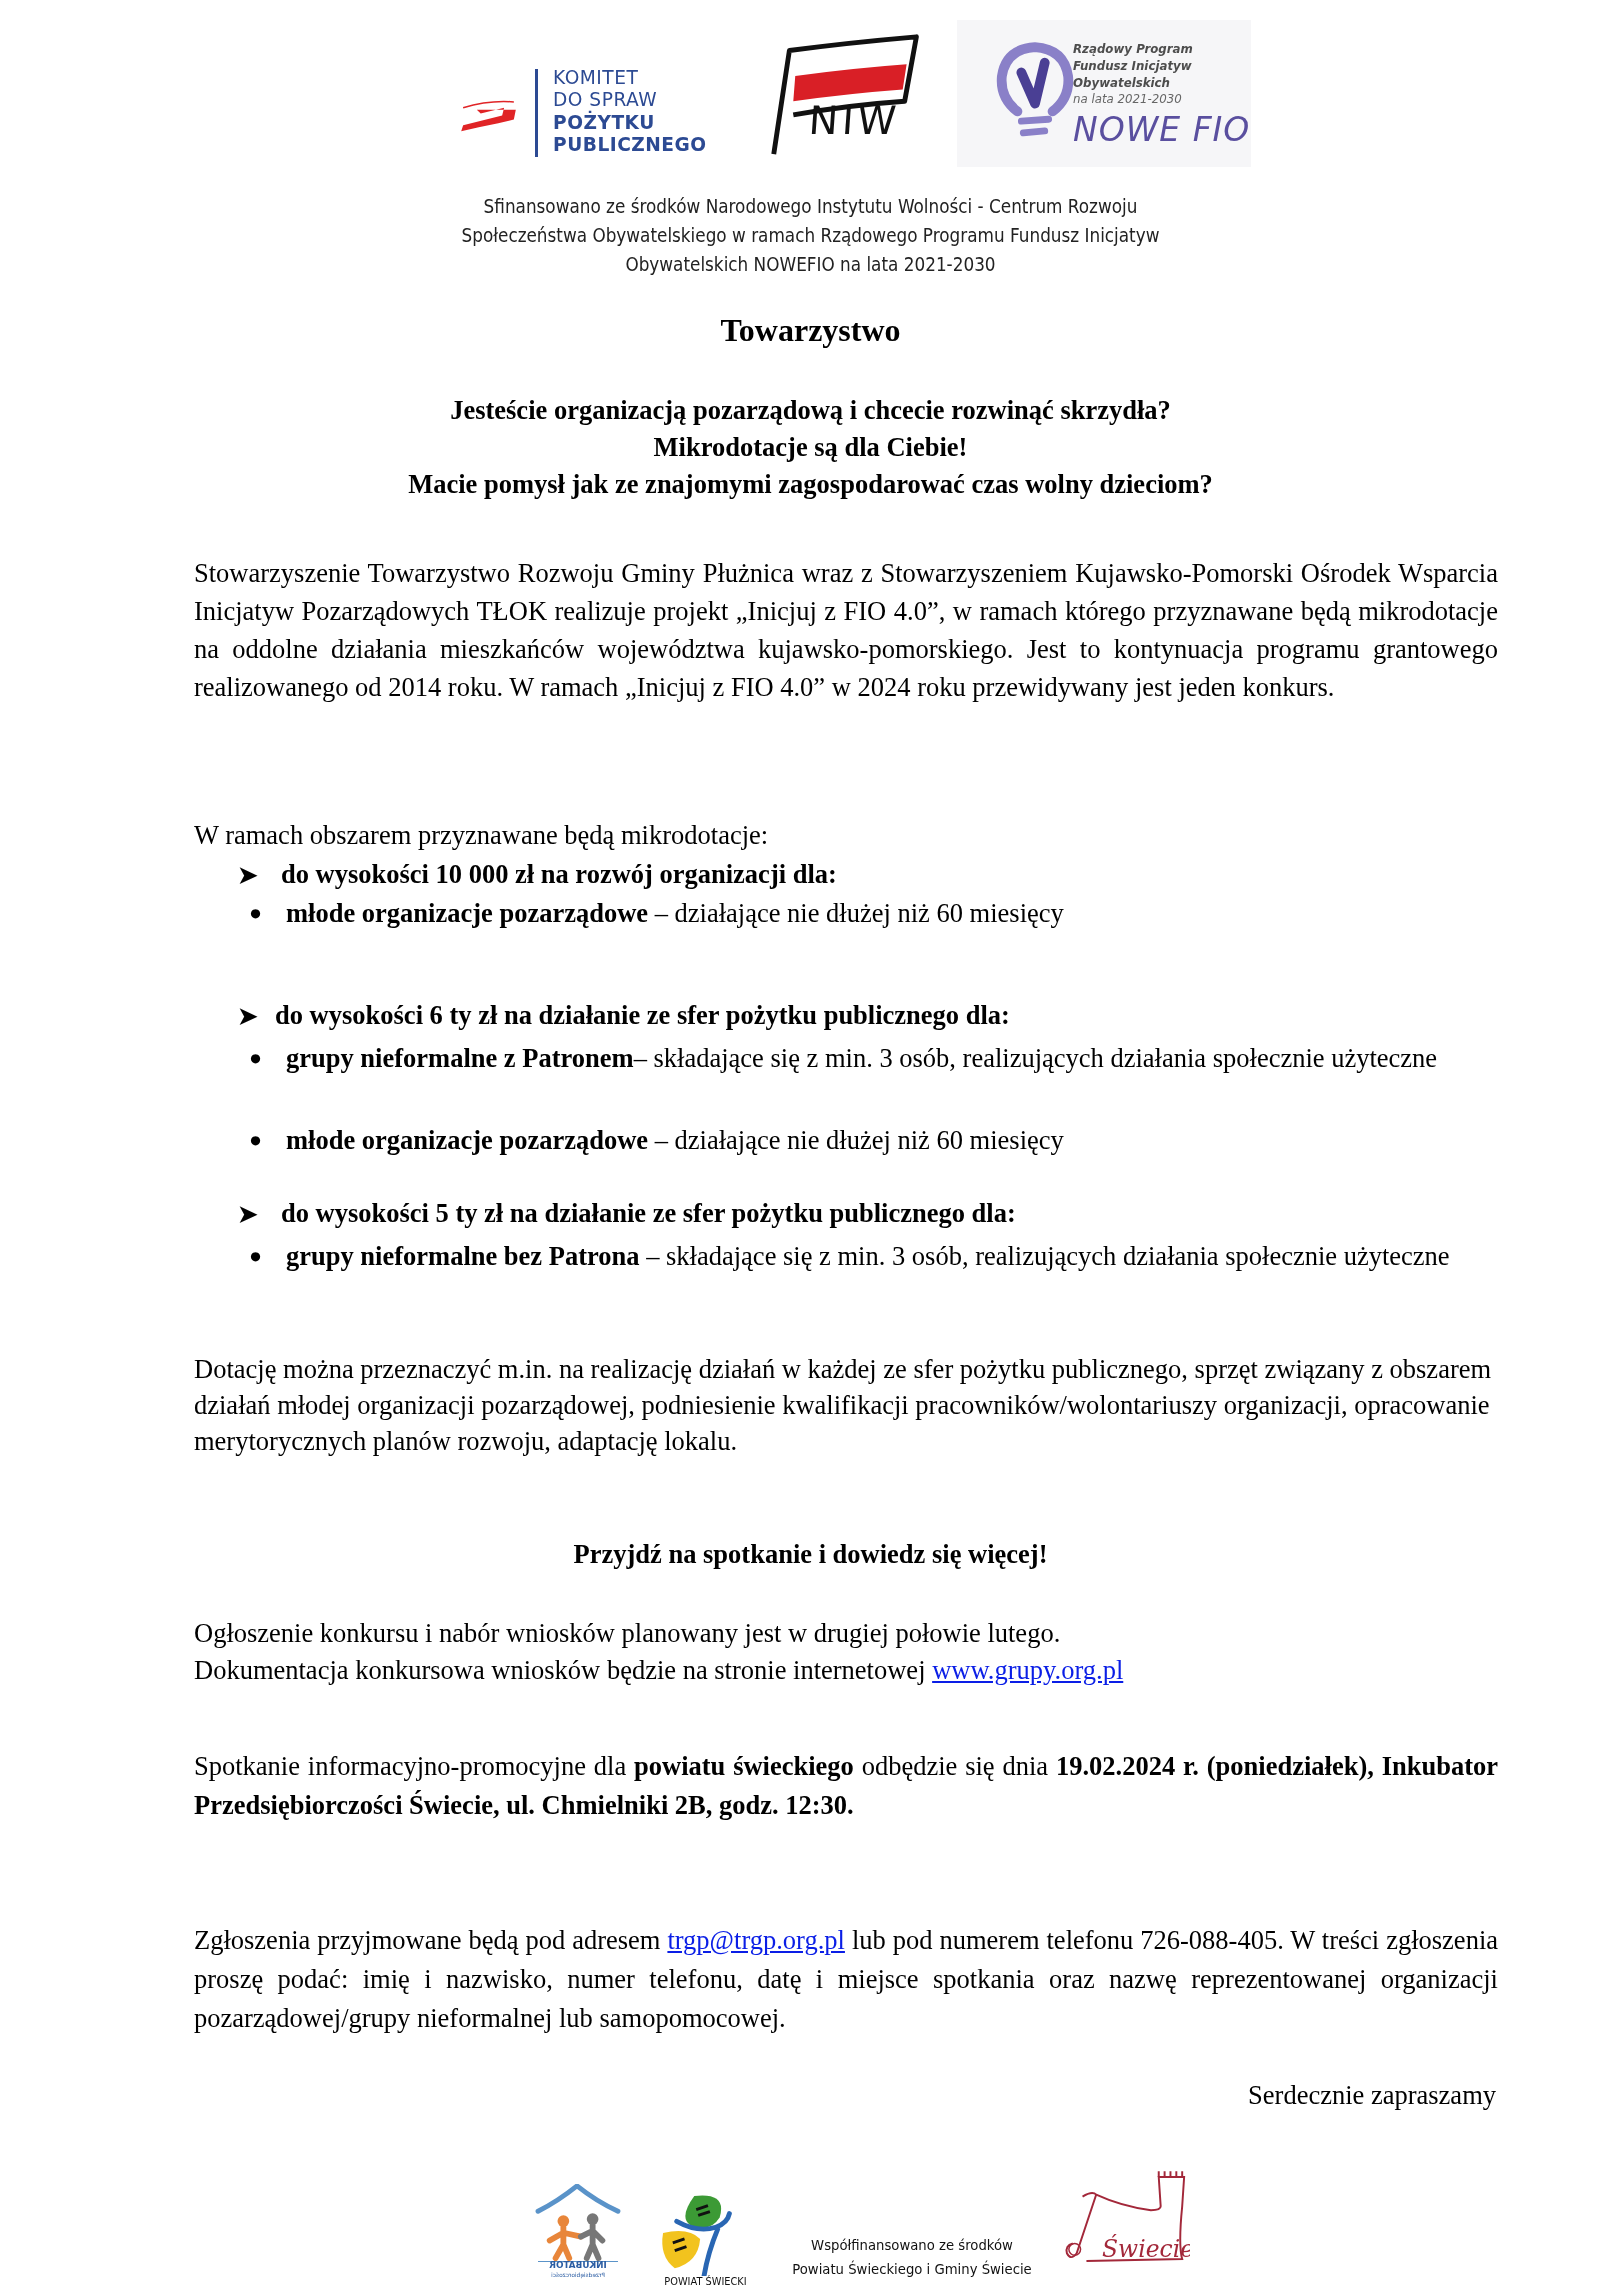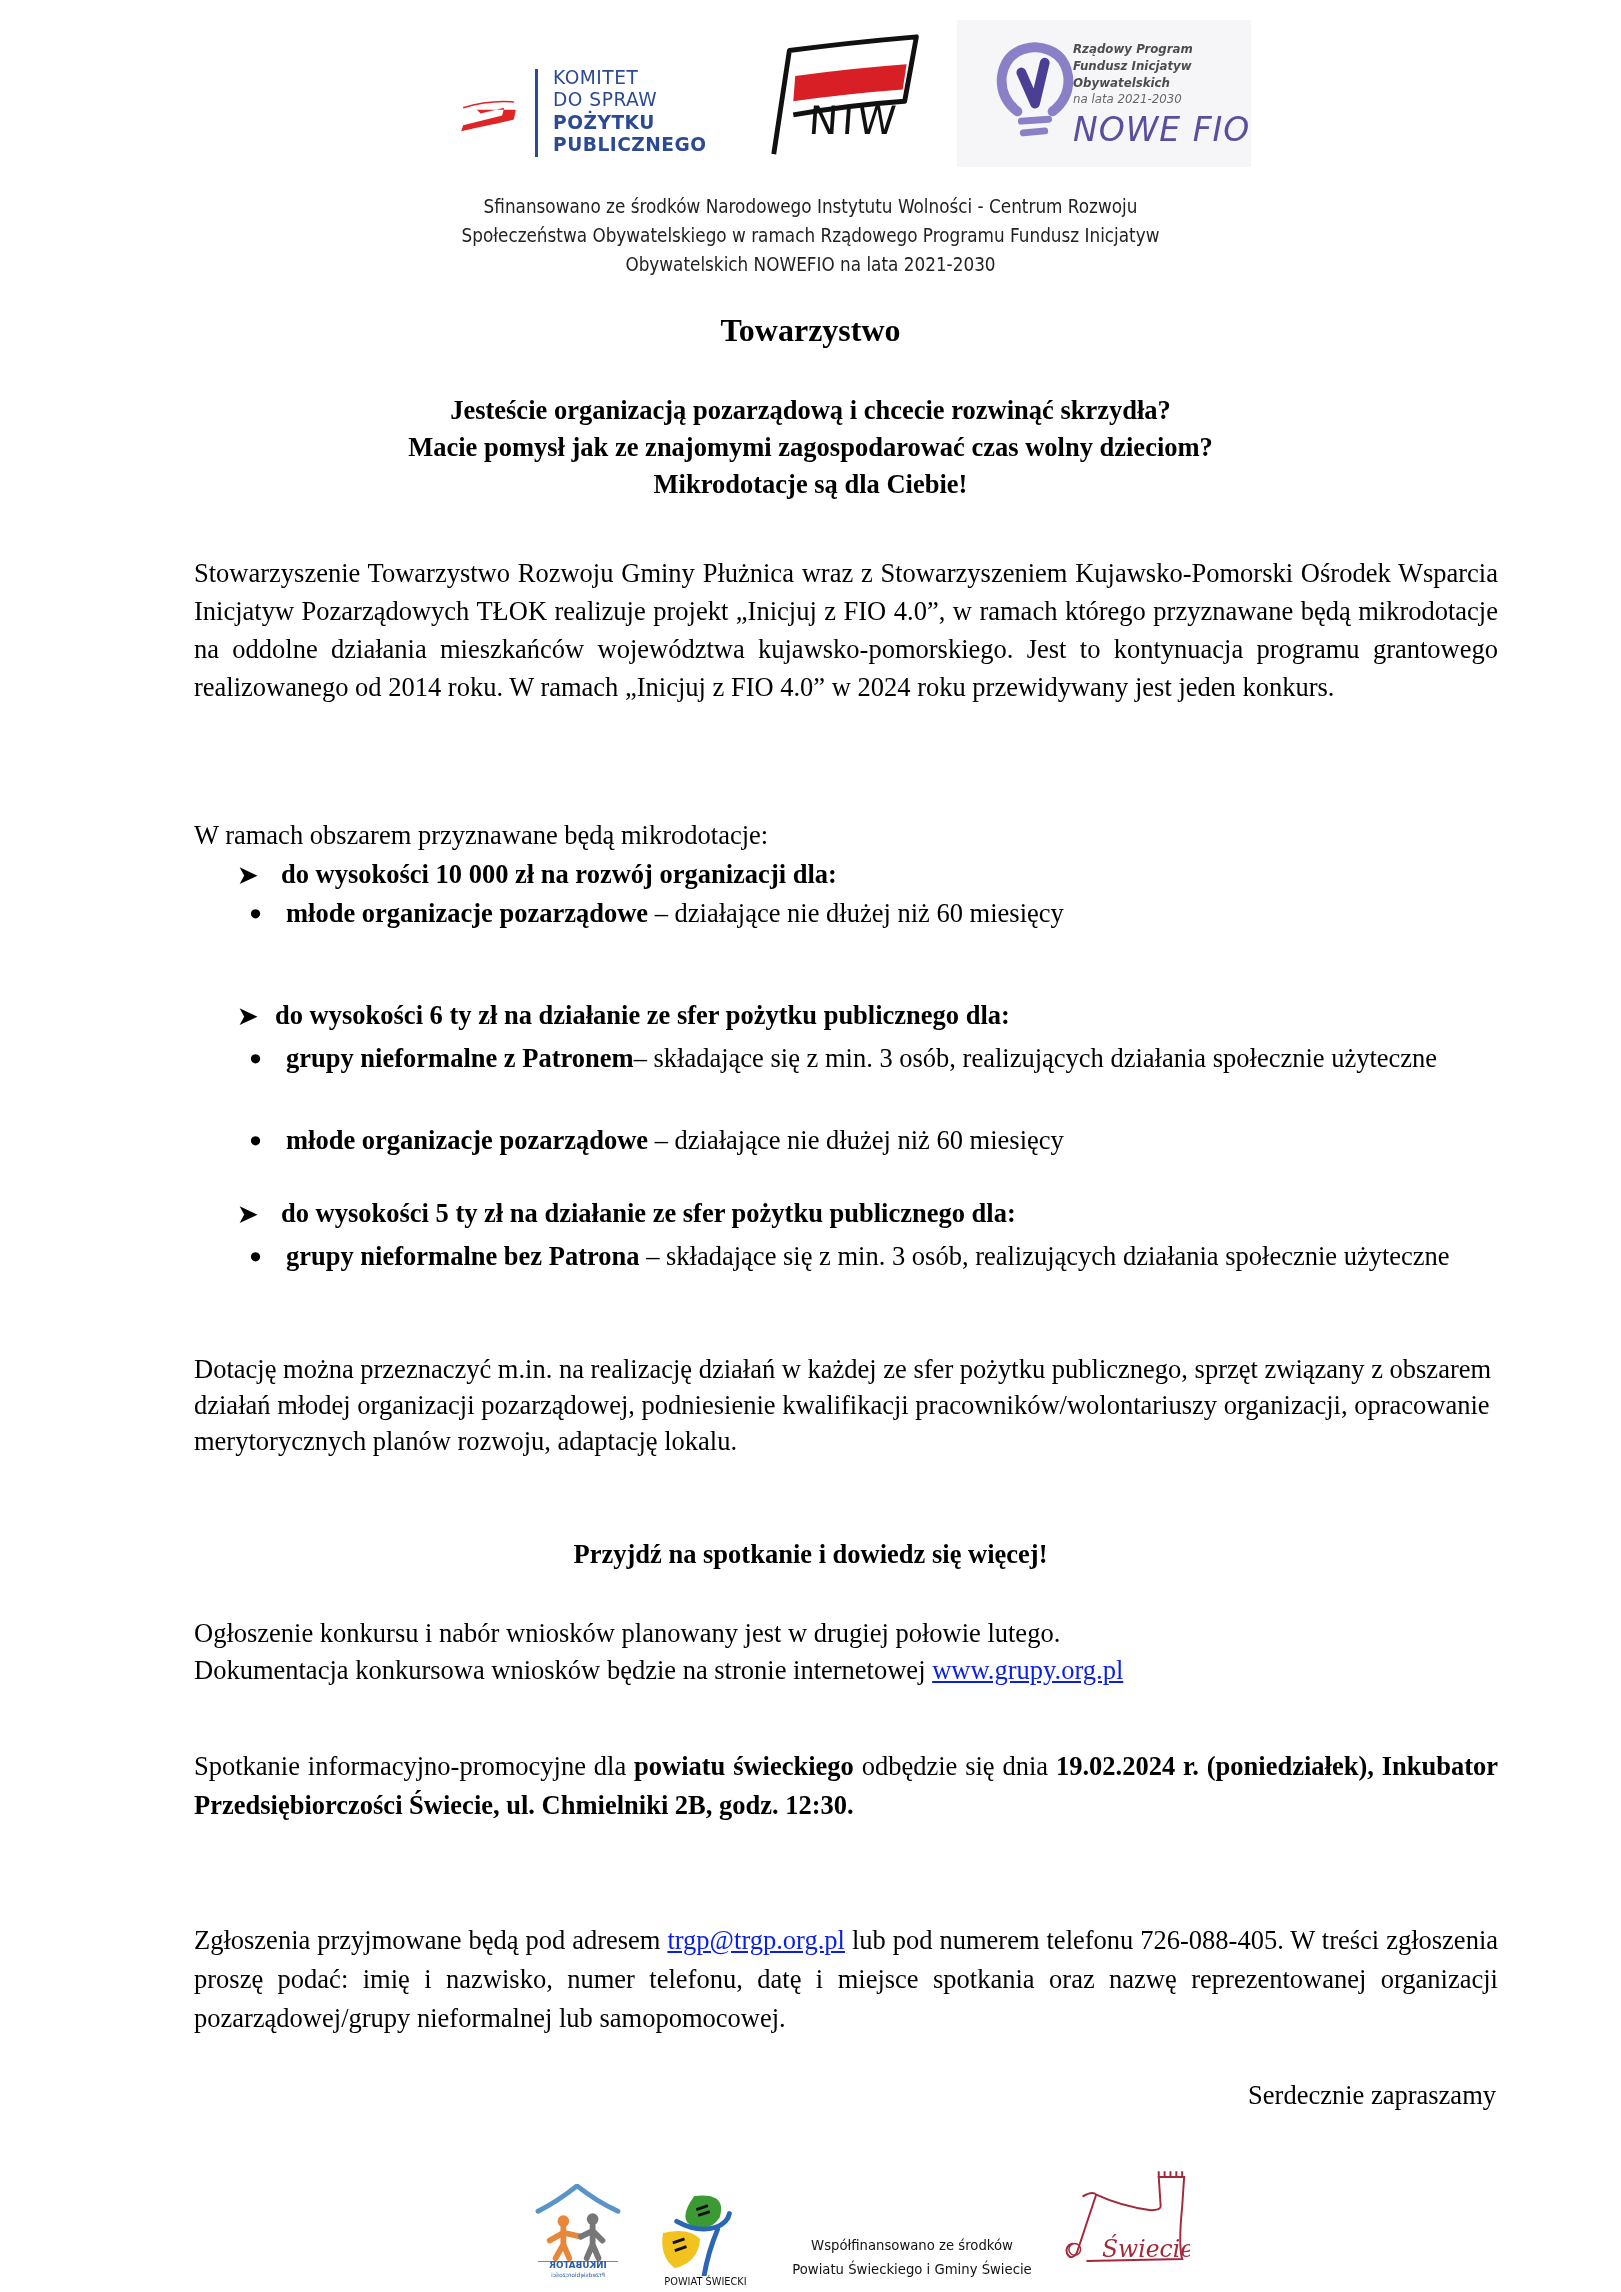--- a/index.html
+++ b/index.html
@@ -104,22 +104,22 @@
 
 <div class="funding-top">
   <div>Sfinansowano ze środków Narodowego Instytutu Wolności - Centrum Rozwoju</div>
   <div>Społeczeństwa Obywatelskiego w ramach Rządowego Programu Fundusz Inicjatyw</div>
   <div>Obywatelskich NOWEFIO na lata 2021-2030</div>
 </div>
 
 <div class="title">Towarzystwo</div>
 <div class="subtitle">
   <div>Jesteście organizacją pozarządową i chcecie rozwinąć skrzydła?</div>
+  <div>Mikrodotacje są dla Ciebie!</div>
   <div>Macie pomysł jak ze znajomymi zagospodarować czas wolny dzieciom?</div>
-  <div>Mikrodotacje są dla Ciebie!</div>
 </div>
 
 <p class="content justify p1">Stowarzyszenie Towarzystwo Rozwoju Gminy Płużnica wraz z Stowarzyszeniem Kujawsko-Pomorski Ośrodek Wsparcia Inicjatyw Pozarządowych TŁOK realizuje projekt „Inicjuj z FIO 4.0”, w ramach którego przyznawane będą mikrodotacje na oddolne działania mieszkańców województwa kujawsko-pomorskiego. Jest to kontynuacja programu grantowego realizowanego od 2014 roku. W ramach „Inicjuj z FIO 4.0” w 2024 roku przewidywany jest jeden konkurs.</p>
 
 <p class="content p2">W ramach obszarem przyznawane będą mikrodotacje:</p>
 
 <div class="arrow-item" style="top:855px; left:238px;">
   <span class="arrow-glyph">➤</span><span style="padding-left:5.9px;">do wysokości 10 000 zł na rozwój organizacji dla:</span>
 </div>
 <div class="bullet-item" style="top:896px; left:286px;">

